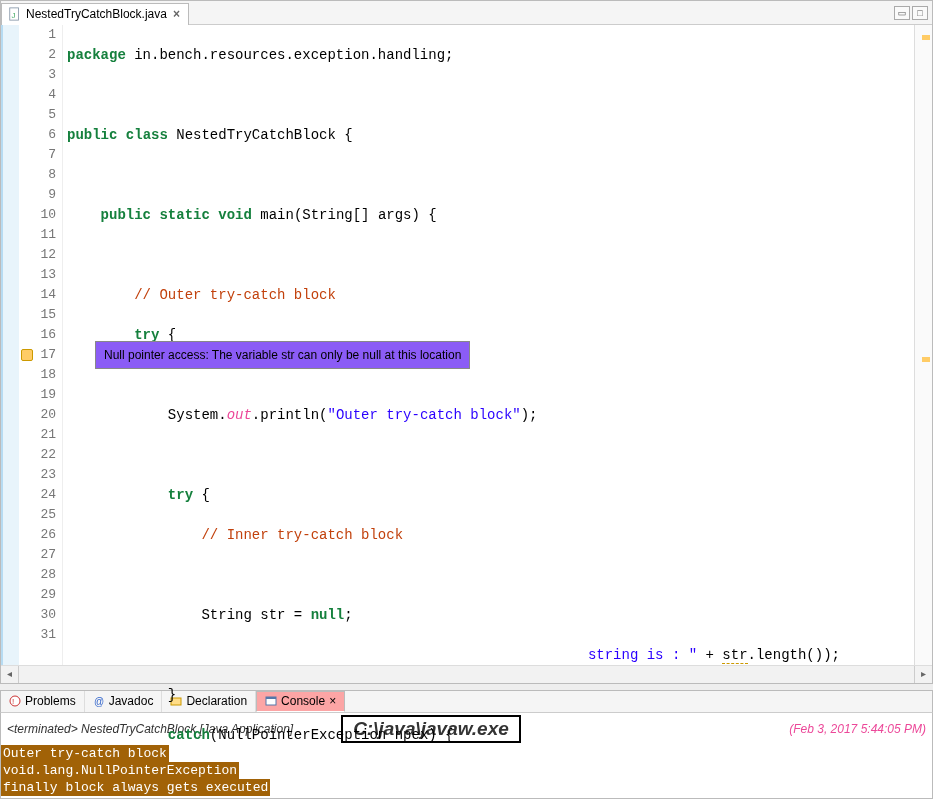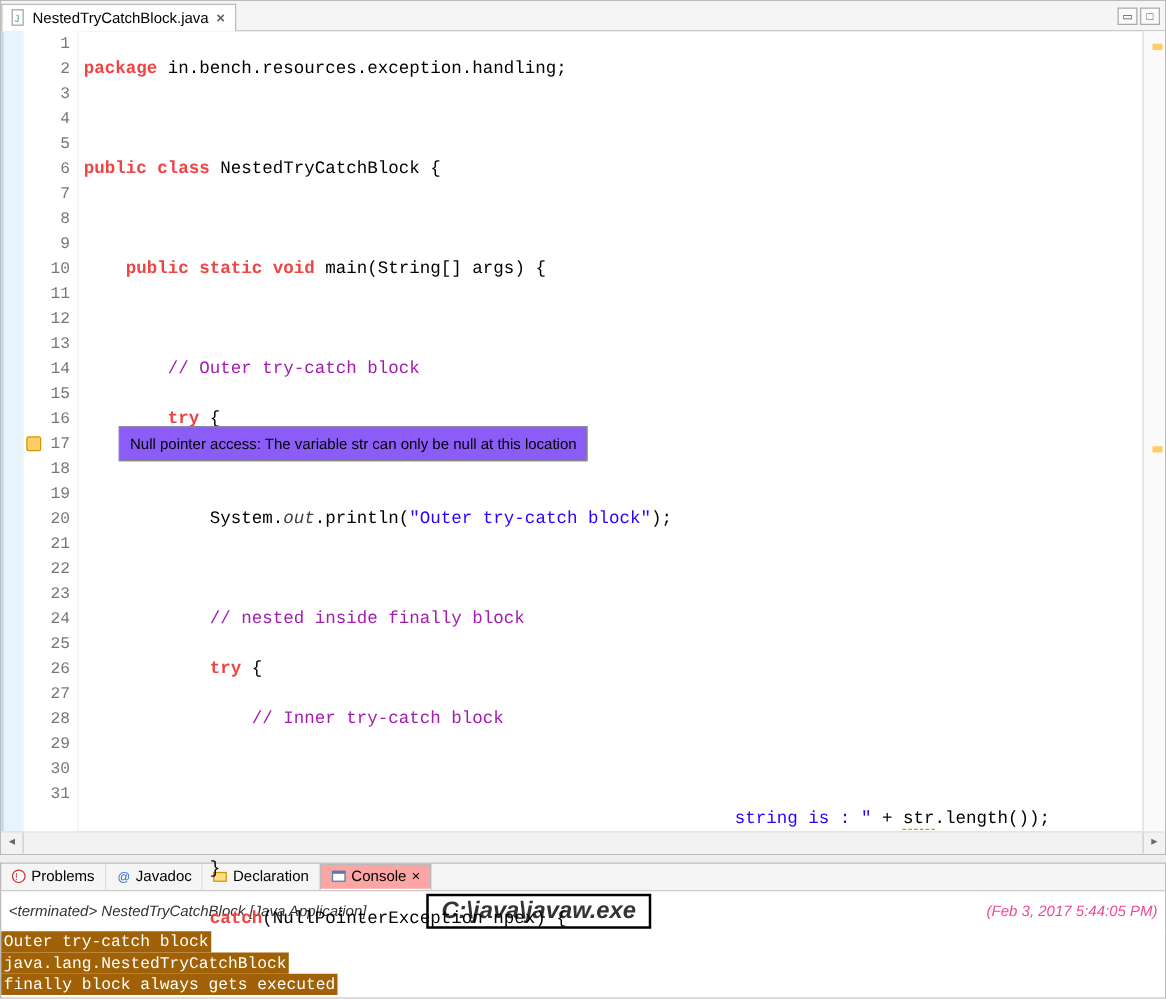--- a/index.html
+++ b/index.html
@@ -109,24 +109,24 @@
   font-size: 14px;
   line-height: 20px;
   white-space: pre;
   position: relative;
   padding-left: 4px;
 }
 .code-line {
   height: 20px;
   position: relative;
 }
-.kw { color: #ef4444; font-weight: bold; }
+.kw { color: #15803d; font-weight: bold; }
 .str { color: #2a00ff; }
-.com { color: #a21caf; }
-.field-static { color: #404040; font-style: italic; }
+.com { color: #c2410c; }
+.field-static { color: #ec4899; font-style: italic; }
 .underline-warn { border-bottom: 1px dashed #c90; }
 .tooltip {
   position: absolute;
   left: 32px;
   top: 316px;
   background: #8b5cf6;
   border: 1px solid #888;
   padding: 3px 8px;
   font-size: 12px;
   font-family: "Segoe UI", Tahoma, sans-serif;
@@ -284,24 +284,24 @@
 <div class="code-line"></div>
 <div class="code-line"><span class="kw">public</span> <span class="kw">class</span><span> NestedTryCatchBlock {</span></div>
 <div class="code-line"></div>
 <div class="code-line">    <span class="kw">public</span> <span class="kw">static</span> <span class="kw">void</span><span> main(String[] args) {</span></div>
 <div class="code-line"></div>
 <div class="code-line">        <span class="com">// Outer try-catch block</span></div>
 <div class="code-line">        <span class="kw">try</span><span> {</span></div>
 <div class="code-line"></div>
 <div class="code-line">            <span>System.</span><span class="field-static">out</span><span>.println(</span><span class="str">"Outer try-catch block"</span><span>);</span></div>
 <div class="code-line"></div>
-<div class="code-line">            <span class="com">// nested inside finally block</span></div>
 <div class="code-line">            <span class="kw">try</span><span> {</span></div>
 <div class="code-line">                <span class="com">// Inner try-catch block</span></div>
 <div class="code-line"></div>
+<div class="code-line">                <span>String str = </span><span class="kw">null</span><span>;</span></div>
 <div class="code-line">                                                             <span class="str"> string is : "</span><span> + </span><span class="underline-warn">str</span><span>.length());</span></div>
 <div class="code-line">            <span>}</span></div>
 <div class="code-line">            <span class="kw">catch</span><span>(NullPointerException npex) {</span></div>
 
 
 
 
 
 
 
@@ -355,15 +355,15 @@
   </div>
 </div>
 
 <div class="console-header">
   <span>&lt;terminated&gt; NestedTryCatchBlock [Java Application]</span>
   <span class="exe-box">C:\java\javaw.exe</span>
   <span class="timestamp">(Feb 3, 2017 5:44:05 PM)</span>
 </div>
 <div class="console-body">
   <div><span class="out-line">Outer try-catch block</span></div>
-  <div><span class="out-line">java.lang.NestedTryCatchBlock</span></div>
+  <div><span class="out-line">void.lang.NullPointerException</span></div>
   <div><span class="out-line">finally block always gets executed</span></div>
 </div>
 
 </body></html>

